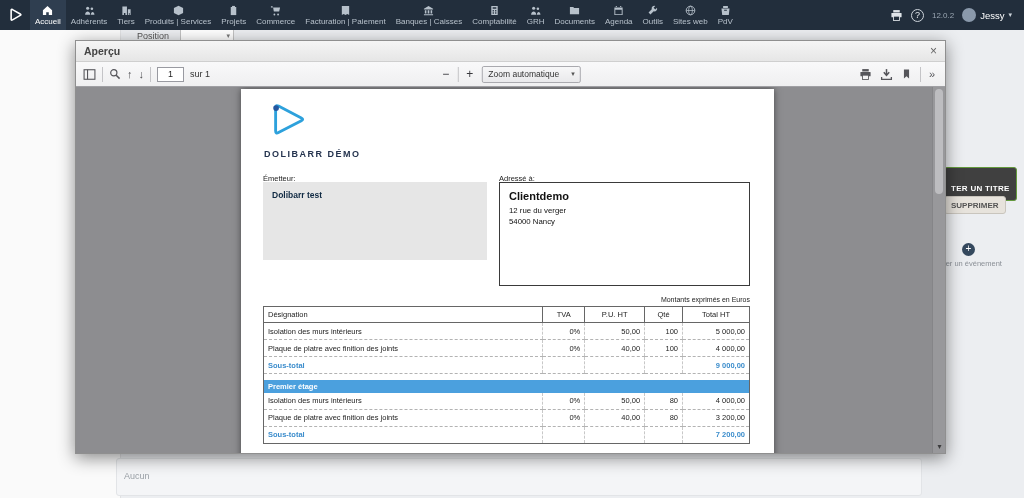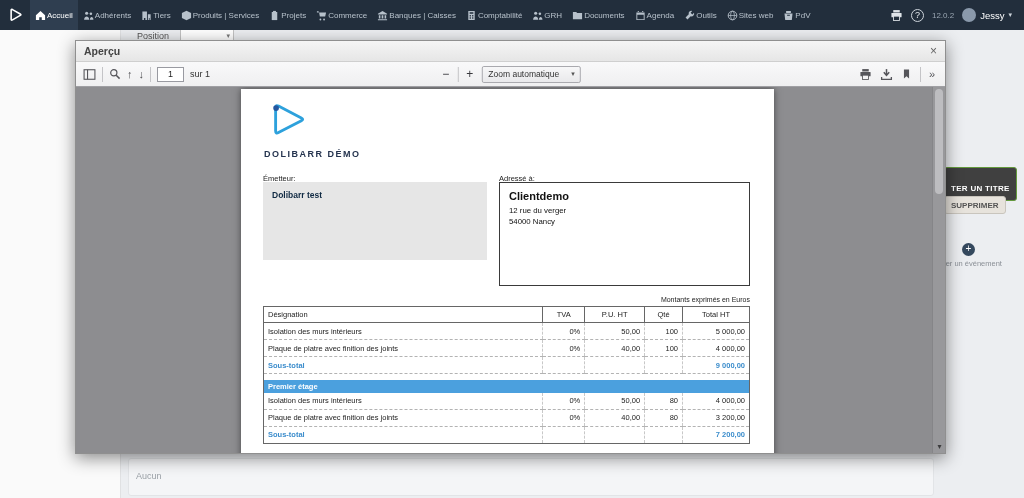--- a/index.html
+++ b/index.html
@@ -3,41 +3,41 @@
 <meta charset="utf-8">
 <style>
   *{margin:0;padding:0;box-sizing:border-box}
   html,body{width:1024px;height:498px;overflow:hidden}
   body{font-family:"Liberation Sans","DejaVu Sans",sans-serif;background:#eceef1;position:relative}
 
   
   .topbar{position:absolute;top:0;left:0;width:1024px;height:30px;background:#222e3c;display:flex;align-items:stretch;z-index:30}
   .brand{width:30px;display:flex;align-items:center;justify-content:center;cursor:pointer}
   .menus{display:flex;height:100%}
-  .menu-item{display:flex;align-items:center;justify-content:flex-end;gap:1px;padding:2px 5px 1px;font-size:8px;color:#b7c1cb;cursor:pointer;white-space:nowrap}
+  .menu-item{display:flex;flex-direction:column;align-items:center;justify-content:center;gap:1px;padding:2px 5px 1px;font-size:8px;color:#b7c1cb;cursor:pointer;white-space:nowrap}
   .menu-item.active{background:#2f3e50;color:#fff}
   .menu-item svg{width:11px;height:11px;fill:currentColor;display:block}
   .topbar-right{margin-left:auto;display:flex;align-items:center;gap:8px;padding-right:12px;color:#dfe4e9}
   .topbar-right svg{display:block}
   .help-circle{width:13px;height:13px;border:1px solid #cdd4db;border-radius:50%;font-size:9px;line-height:11px;text-align:center;color:#e8ecf0;cursor:pointer}
   .version{font-size:8px;color:#9aa6b2}
   .user{display:flex;align-items:center;gap:4px;font-size:9.5px;color:#fff;cursor:pointer}
   .avatar{width:14px;height:14px;border-radius:50%;background:#8a99ab;display:inline-block}
   .caret{font-size:7px;color:#cdd4db}
 
   
   .left-sidebar{position:absolute;left:0;top:30px;width:121px;height:468px;background:#fafafa;border-right:1px solid #e0e1e3}
   .bg-position-label{position:absolute;left:137px;top:31px;font-size:9px;color:#555;z-index:5}
   .bg-position-select{position:absolute;left:180px;top:28px;width:54px;height:16px;background:#fff;border:1px solid #c2c2c2;border-radius:2px;z-index:5;cursor:pointer}
   .bg-position-select .caret2{position:absolute;right:3px;top:3px;font-size:7px;color:#777}
   .btn-green{position:absolute;left:944px;top:167px;height:19px;padding:16px 6px;background:#404040;border:1px solid #63993c;border-radius:3px;color:#fff;font-size:8px;font-weight:bold;letter-spacing:.3px;z-index:5;cursor:pointer;font-family:inherit}
   .btn-gray{position:absolute;left:944px;top:196px;height:18px;padding:0 6px;background:#e7e3dc;border:1px solid #c9c5bd;border-radius:3px;color:#555;font-size:8px;font-weight:bold;z-index:5;cursor:pointer;font-family:inherit}
   .plus-circle{position:absolute;left:962px;top:243px;width:13px;height:13px;border-radius:50%;background:#35495e;color:#fff;font-size:10px;line-height:12px;text-align:center;z-index:5;cursor:pointer}
   .event-text{position:absolute;left:944px;top:259px;font-size:7.5px;color:#8b9097;z-index:5;white-space:nowrap}
-  .bottom-panel{position:absolute;left:128px;top:458px;width:806px;height:38px;background:#f4f5f7;border:1px solid #e2e4e7;border-radius:3px;z-index:5}
+  .bottom-panel{position:absolute;left:116px;top:458px;width:806px;height:38px;background:#f4f5f7;border:1px solid #e2e4e7;border-radius:3px;z-index:5}
   .bottom-panel span{display:block;padding:12px 0 0 7px;font-size:9px;color:#9aa0a6}
 
   
   .modal{position:absolute;left:75px;top:40px;width:871px;height:414px;background:#fff;border:1px solid #8f8f8f;box-shadow:0 4px 16px rgba(0,0,0,.45);z-index:20;display:flex;flex-direction:column}
   .modal-titlebar{height:21px;background:linear-gradient(#f5f5f5,#e6e6e6);border-bottom:1px solid #cfcfcf;display:flex;align-items:center;padding:0 8px;flex:0 0 auto}
   .modal-title{font-size:10.5px;font-weight:bold;color:#444}
   .modal-close{margin-left:auto;font-size:12px;color:#666;cursor:pointer;line-height:12px}
 
   
   .pdf-toolbar{height:25px;background:linear-gradient(#f9f9fa,#efeff0);border-bottom:1px solid #9f9fa3;display:flex;align-items:center;position:relative;flex:0 0 auto;color:#55555a}
@@ -145,20 +145,28 @@
         <span>
           <svg viewBox="0 0 12 12">
             <path d="M1 1.3h1.8l.4 1.5H11l-1 4.2H4.2L3.4 2.8H1zM4.8 9.4a1 1 0 1 1 0 2 1 1 0 0 1 0-2zM8.8 9.4a1 1 0 1 1 0 2 1 1 0 0 1 0-2z"></path>
           </svg>
         </span>
         <span>Commerce</span>
       </div>
       <div class="menu-item">
         <span>
           <svg viewBox="0 0 12 12">
+            <path d="M2 1h8v10L8 9.8 6 11 4 9.8 2 11z"></path>
+          </svg>
+        </span>
+        <span>Facturation | Paiement</span>
+      </div>
+      <div class="menu-item">
+        <span>
+          <svg viewBox="0 0 12 12">
             <path d="M1 4.2 6 1l5 3.2V5H1zM2 5.8h1.7v3.6H2zM5.1 5.8h1.8v3.6H5.1zM8.3 5.8H10v3.6H8.3zM1 10.2h10v1H1z"></path>
           </svg>
         </span>
         <span>Banques | Caisses</span>
       </div>
       <div class="menu-item">
         <span>
           <svg viewBox="0 0 12 12">
             <path fill-rule="evenodd" d="M2.5 1h7v10h-7zM4 2.5V4h4V2.5zM4 5.5V7h1.3V5.5zM6.7 5.5V7H8V5.5zM4 8v1.5h1.3V8zM6.7 8v1.5H8V8z"></path>
           </svg>

